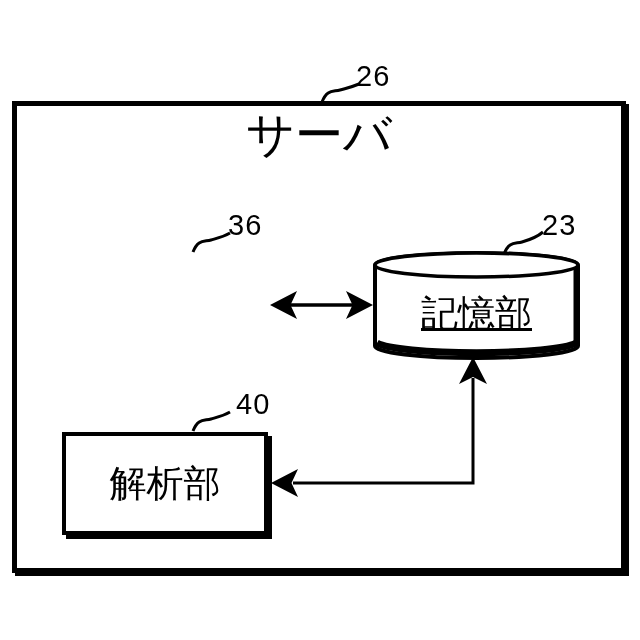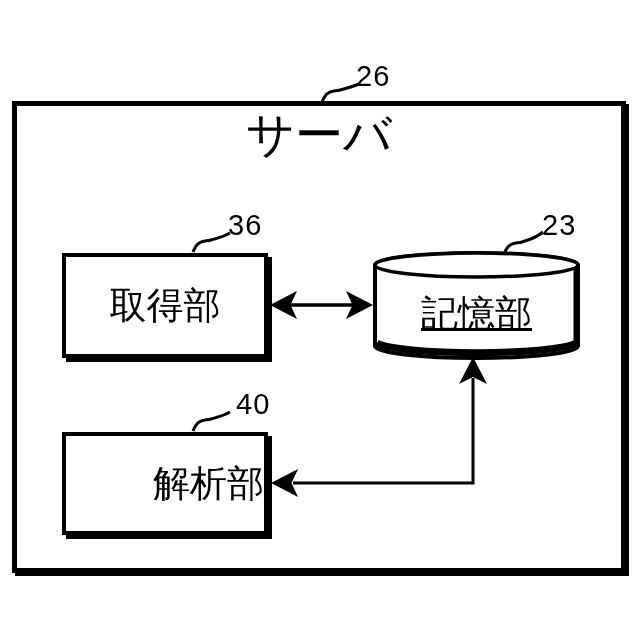--- a/index.html
+++ b/index.html
@@ -15,21 +15,21 @@
     position:absolute; left:12px; top:106px; width:614px;
     text-align:center; font-size:48px; line-height:1.2;
   }
   .unit-box {
     position:absolute; background:#fff; border:4px solid #000;
     box-shadow:4px 4px 0 #000;
     display:flex; align-items:center; justify-content:center;
     font-size:37px;
   }
   .acquisition-box { left:62px; top:253px; width:198px; height:97px; }
-  .analysis-box   { left:62px; top:432px; width:198px; height:95px;justify-content:flex-end; }
+  .analysis-box   { left:62px; top:432px; width:198px; height:95px; }
   .cylinder-label {
     position:absolute; left:375px; top:294px; width:203px;
     text-align:center; font-size:37px; line-height:1.1;text-decoration:underline;
   }
   .ref-num {
     position:absolute; font-size:29px; line-height:1.0; letter-spacing:1px;
   }
   .ref-26 { left:356px; top:62px; }
   .ref-36 { left:228px; top:211px; }
   .ref-38 { left:542px; top:211px; }
@@ -37,23 +37,20 @@
   .connector-layer { position:absolute; left:0; top:0; width:640px; height:640px; }
 </style>
 </head>
 <body>
 
 <div class="stage">
 
   <div class="outer-rect"></div>
   <div class="server-title">サーバ</div>
 
-  <div class="unit-box acquisition-box">
-    <span>取得部</span>
-  </div>
   <div class="unit-box analysis-box">
     <span>解析部</span>
   </div>
 
   <svg class="connector-layer" width="640" height="640" viewBox="0 0 640 640">
 
     <g>
       <path d="M 375 265 L 375 346 A 101.5 12 0 0 0 578 346 L 578 265 A 101.5 12 0 0 0 375 265 Z" fill="#ffffff" stroke="#000000" stroke-width="4"></path>
       <path d="M 576.5 267 L 576.5 345" fill="none" stroke="#000000" stroke-width="6"></path>
       <path d="M 377 343 A 101.5 12 0 0 0 576 343" fill="none" stroke="#000000" stroke-width="7"></path>

